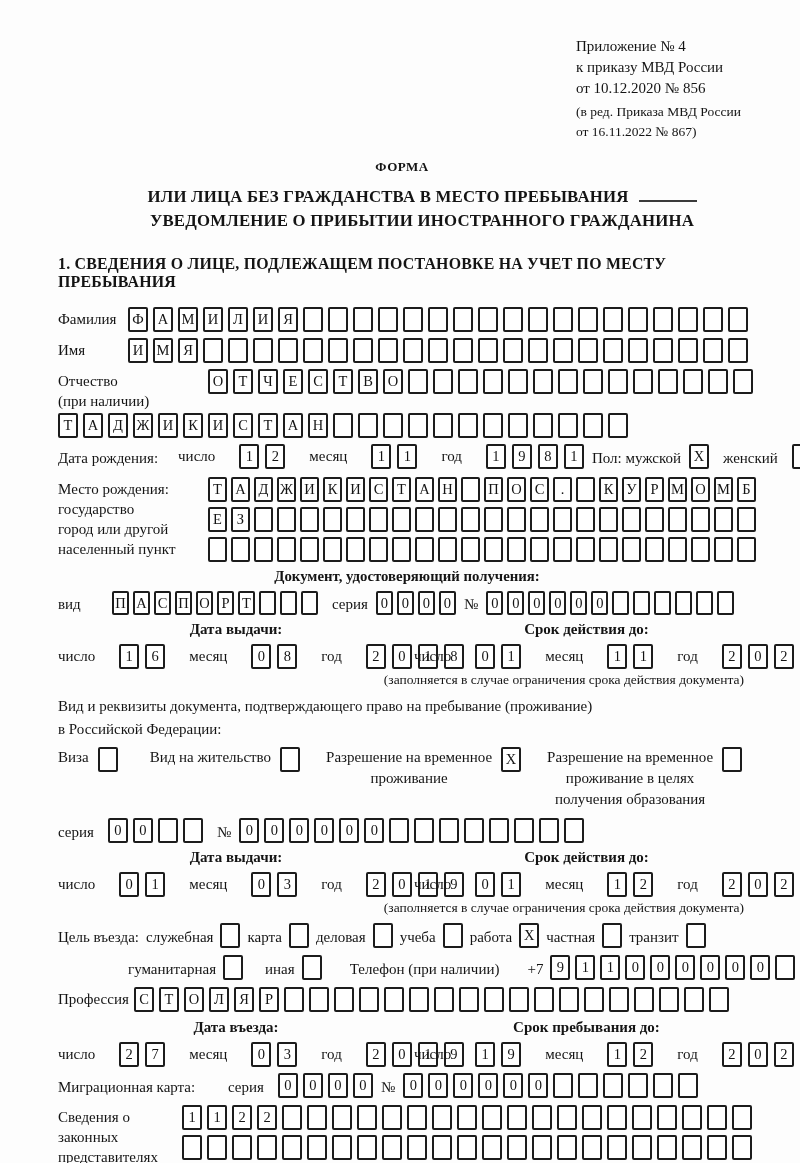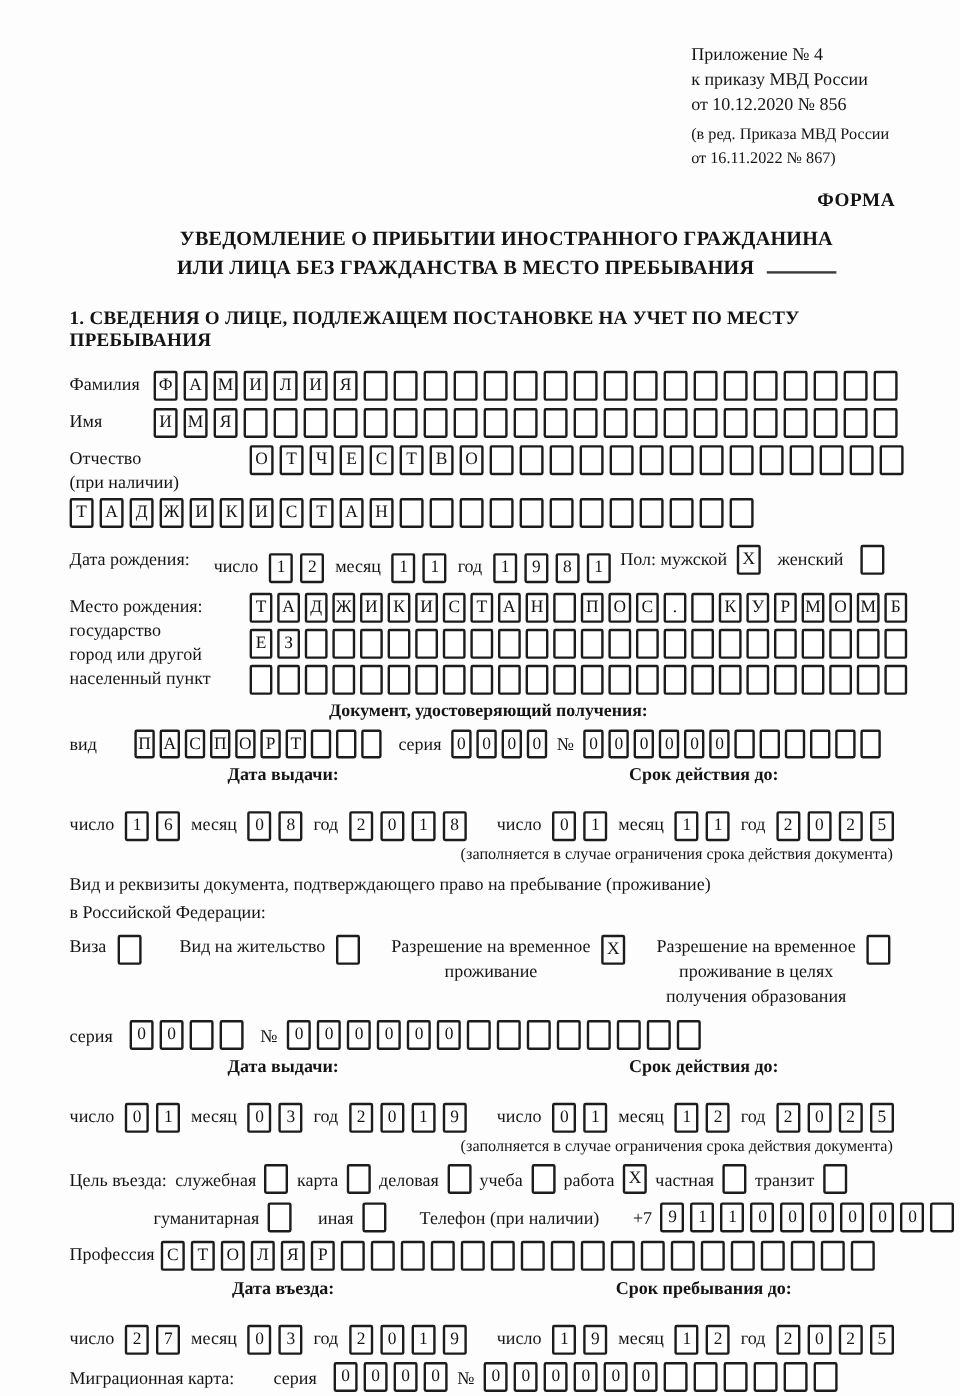--- a/index.html
+++ b/index.html
@@ -5,39 +5,39 @@
   html,body{margin:0;padding:0;}
   body{
     width:800px;height:1163px;overflow:hidden;background:#fdfdfd;color:#141414;
     font-family:"Liberation Serif","DejaVu Serif",serif;font-size:15px;
   }
   .page{padding:36px 14px 0 58px;box-sizing:border-box;}
   .pre{white-space:pre-line;}
   
   .annex{margin-left:auto;margin-right:14px;width:196px;line-height:21px;}
   .annex-note{margin-left:auto;margin-right:14px;width:196px;font-size:13.5px;line-height:19.5px;margin-top:3px;}
-  .form-word{text-align:right;margin:18px 40px 0 0;font-weight:bold;font-size:16px;letter-spacing:.5px;}
+  .form-word{text-align:center;margin:18px 40px 0 0;font-weight:bold;font-size:13px;letter-spacing:.5px;}
   .title{text-align:center;font-weight:bold;font-size:16.8px;line-height:24px;margin-top:10px;letter-spacing:.2px;}
   .title-underline{display:inline-block;width:58px;height:14px;border-bottom:2.5px solid #3a3a3a;margin-left:10px;}
   .section{font-weight:bold;font-size:15.9px;margin:22px 0 16px;letter-spacing:.2px;}
   
   .row{display:flex;align-items:flex-start;margin-bottom:6px;}
   .lbl{flex:none;line-height:20px;padding-top:2px;white-space:pre-line;}
   .w70{width:70px;} .w122{width:122px;} .w150{width:150px;} .w124{width:124px;} .w76{width:76px;}
   .cells{display:inline-flex;gap:5px;flex:none;}
   .cell{
     flex:none;width:20px;height:25px;box-sizing:border-box;border:2px solid #1c1c1c;border-radius:2px;
     display:inline-flex;align-items:center;justify-content:center;font-size:14.5px;background:#fff;line-height:1;
   }
   .cells.tight{gap:4px;} .cells.tight .cell{width:19px;}
   .row.sm .cells{gap:4px;} .row.sm .cell{width:17px;height:24px;}
   .stack{display:flex;flex-direction:column;gap:5px;}
   .gap8{width:8px;flex:none;} .gap14{width:14px;flex:none;} .gap20{width:20px;flex:none;}
   
-  .dategroup{display:inline-flex;align-items:center;gap:9px;padding-top:0;margin-top:15px;}
+  .dategroup{display:inline-flex;align-items:center;gap:24px;padding-top:0;}
   .dlbl{line-height:25px;}
   .cells.dg{gap:6px;}
   .dates-cols{display:flex;margin-bottom:2px;}
   .dcol1{width:356px;flex:none;} .dcol2{width:345px;flex:none;}
   .dtitle{text-align:center;line-height:19px;margin-bottom:3px;font-weight:bold;}
   .note{font-size:13.5px;line-height:17px;}
   .note-r{text-align:right;margin:0 42px 7px 0;}
   .center-bold{text-align:center;font-weight:bold;font-size:14.8px;margin:2px 30px 6px 0;}
   .intro{line-height:23px;margin:2px 0 6px;}
   .optrow{display:flex;align-items:flex-start;gap:9px;margin-bottom:8px;}
@@ -53,22 +53,22 @@
 <div class="page">
 
   <div class="annex pre">Приложение № 4
 к приказу МВД России
 от 10.12.2020 № 856</div>
   <div class="annex-note pre">(в ред. Приказа МВД России
 от 16.11.2022 № 867)</div>
   <div class="form-word">ФОРМА</div>
 
   <div class="title">
+    <div><span>ИЛИ ЛИЦА БЕЗ ГРАЖДАНСТВА В МЕСТО ПРЕБЫВАНИЯ</span><span class="title-underline"></span></div>
     <div>УВЕДОМЛЕНИЕ О ПРИБЫТИИ ИНОСТРАННОГО ГРАЖДАНИНА</div>
-    <div><span>ИЛИ ЛИЦА БЕЗ ГРАЖДАНСТВА В МЕСТО ПРЕБЫВАНИЯ</span><span class="title-underline"></span></div>
   </div>
 
   <div class="section">1. СВЕДЕНИЯ О ЛИЦЕ, ПОДЛЕЖАЩЕМ ПОСТАНОВКЕ НА УЧЕТ ПО МЕСТУ ПРЕБЫВАНИЯ</div>
 
   <div class="row">
     <span class="lbl w70">Фамилия</span>
     <span class="cells">
         <span class="cell">Ф</span>
         <span class="cell">А</span>
         <span class="cell">М</span>

